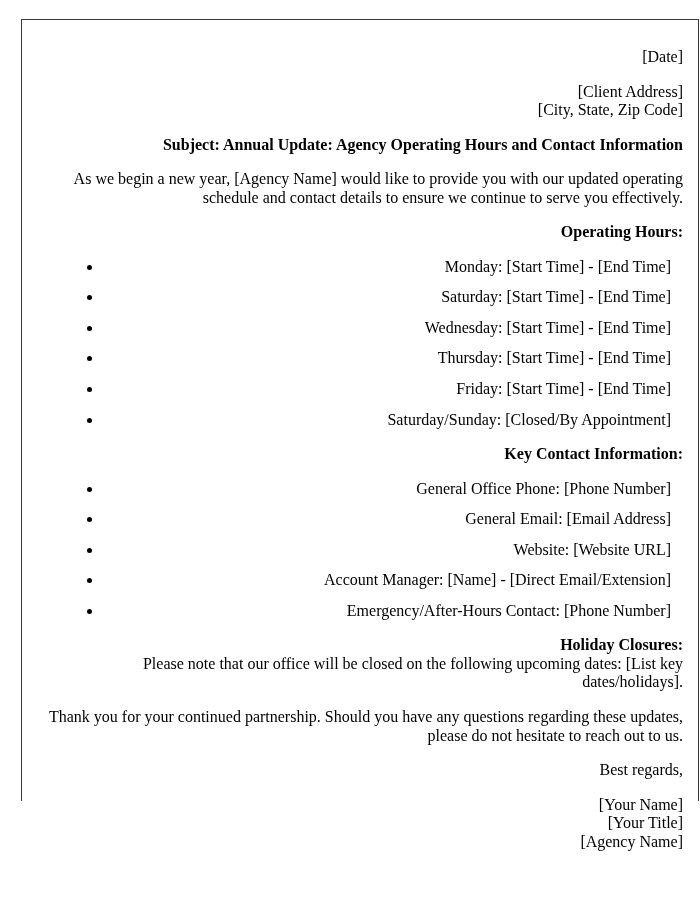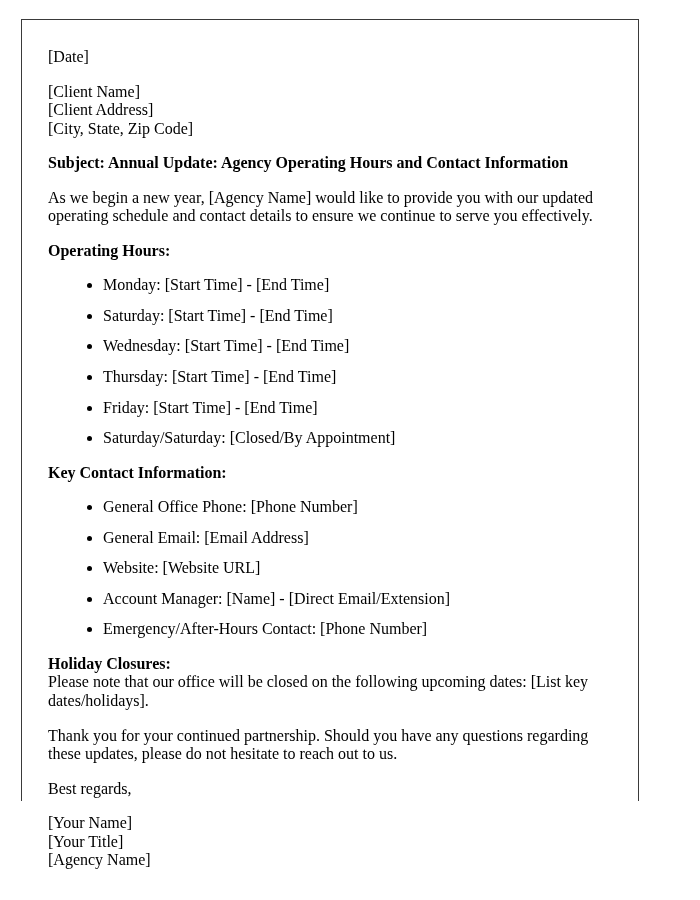--- a/index.html
+++ b/index.html
@@ -15,27 +15,28 @@
     font-family: "Liberation Serif", "DejaVu Serif", serif;
     font-size: 16px;
     line-height: 1.16;
     color: #000000;
     overflow: hidden;
   }
   .letter {
     position: absolute;
     left: 21px;
     top: 19px;
-    width: 618px;
+    width: 678px;
     height: 782px;
     box-sizing: border-box;
     border: 1px solid #3a3a3a;
     border-bottom: none;
     padding: 12px 15px 12px 26px;
     background: #ffffff;
+    text-align: right;
   }
   .letter p {
     margin: 16px 0;
   }
   .letter ul {
     margin: 16px 0;
     padding-left: 43px;
     list-style-type: disc;
   }
   .letter li {
@@ -50,39 +51,38 @@
 </style>
 </head>
 <body>
 
 <div class="page">
   <div class="letter">
 
     <p>[Date]</p>
 
     <p>
-      <span class="line">[Client Name]</span>
       <span class="line">[Client Address]</span>
       <span class="line">[City, State, Zip Code]</span>
     </p>
 
     <p class="bold">Subject: Annual Update: Agency Operating Hours and Contact Information</p>
 
 
     <p>As we begin a new year, [Agency Name] would like to provide you with our updated operating schedule and contact details to ensure we continue to serve you effectively.</p>
 
     <p class="bold">Operating Hours:</p>
 
     <ul>
       <li>Monday: [Start Time] - [End Time]</li>
       <li>Saturday: [Start Time] - [End Time]</li>
       <li>Wednesday: [Start Time] - [End Time]</li>
       <li>Thursday: [Start Time] - [End Time]</li>
       <li>Friday: [Start Time] - [End Time]</li>
-      <li>Saturday/Saturday: [Closed/By Appointment]</li>
+      <li>Saturday/Sunday: [Closed/By Appointment]</li>
     </ul>
 
     <p class="bold">Key Contact Information:</p>
 
     <ul>
       <li>General Office Phone: [Phone Number]</li>
       <li>General Email: [Email Address]</li>
       <li>Website: [Website URL]</li>
       <li>Account Manager: [Name] - [Direct Email/Extension]</li>
       <li>Emergency/After-Hours Contact: [Phone Number]</li>

